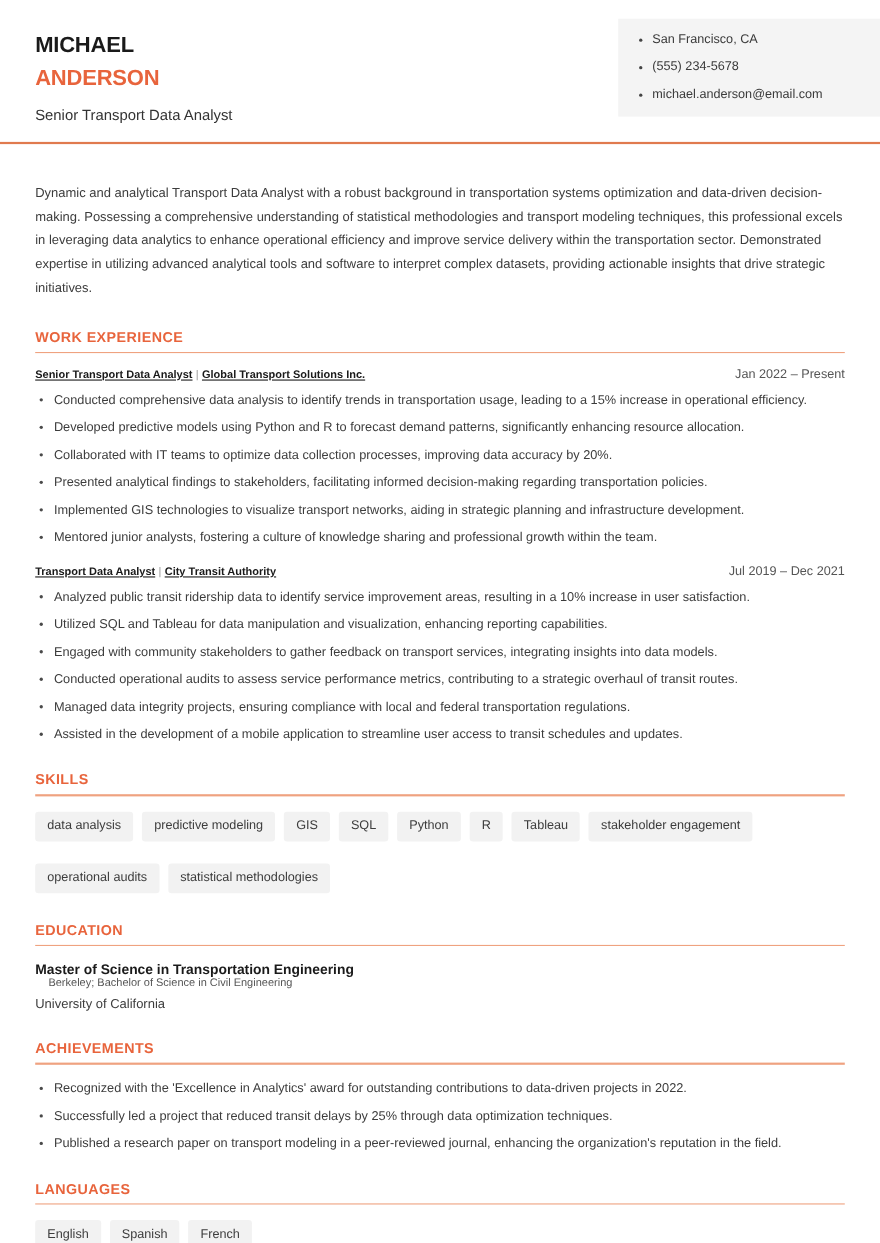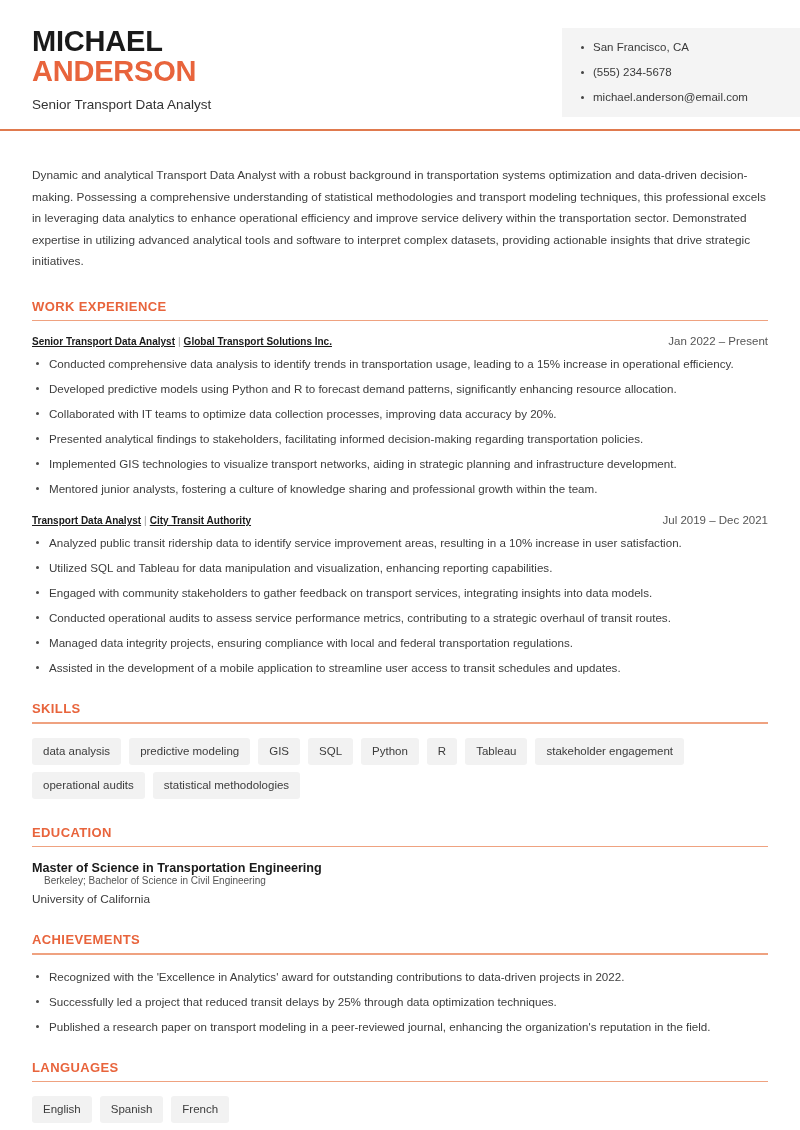--- a/index.html
+++ b/index.html
@@ -25,21 +25,21 @@
 
   
   .header {
     position: relative;
     height: 131px;
     padding: 0;
   }
   .contact-box {
     position: absolute;
     left: 562px;
-    top: 28px;
+    top: 17px;
     width: 238px;
     background: #f4f4f4;
     padding: 13px 0 13px 18px;
   }
   .contact-list {
     list-style: none;
     margin: 0;
     padding: 0;
   }
   .contact-list li {
@@ -60,21 +60,21 @@
     height: 3px;
     background: #444;
     border-radius: 50%;
   }
   .identity {
     position: absolute;
     left: 32px;
     top: 26px;
   }
   .name-line {
-    font-size: 29px;
+    font-size: 20px;
     font-weight: bold;
     letter-spacing: -0.2px;
     line-height: 30px;
     color: #1a1a1a;
   }
   .name-line.last {
     color: #e8643c;
   }
   .job-subtitle {
     margin-top: 11px;
@@ -168,21 +168,21 @@
     width: 3px;
     height: 3px;
     background: #4a4a4a;
     border-radius: 50%;
   }
 
   
   .chips {
     display: flex;
     flex-wrap: wrap;
-    gap: 7px 8px;
+    gap: 20px 8px;
   }
   .chip {
     background: #f2f2f2;
     border-radius: 3px;
     padding: 7px 11px;
     font-size: 11.5px;
     line-height: 13px;
     color: #3c3c3c;
     white-space: nowrap;
   }

